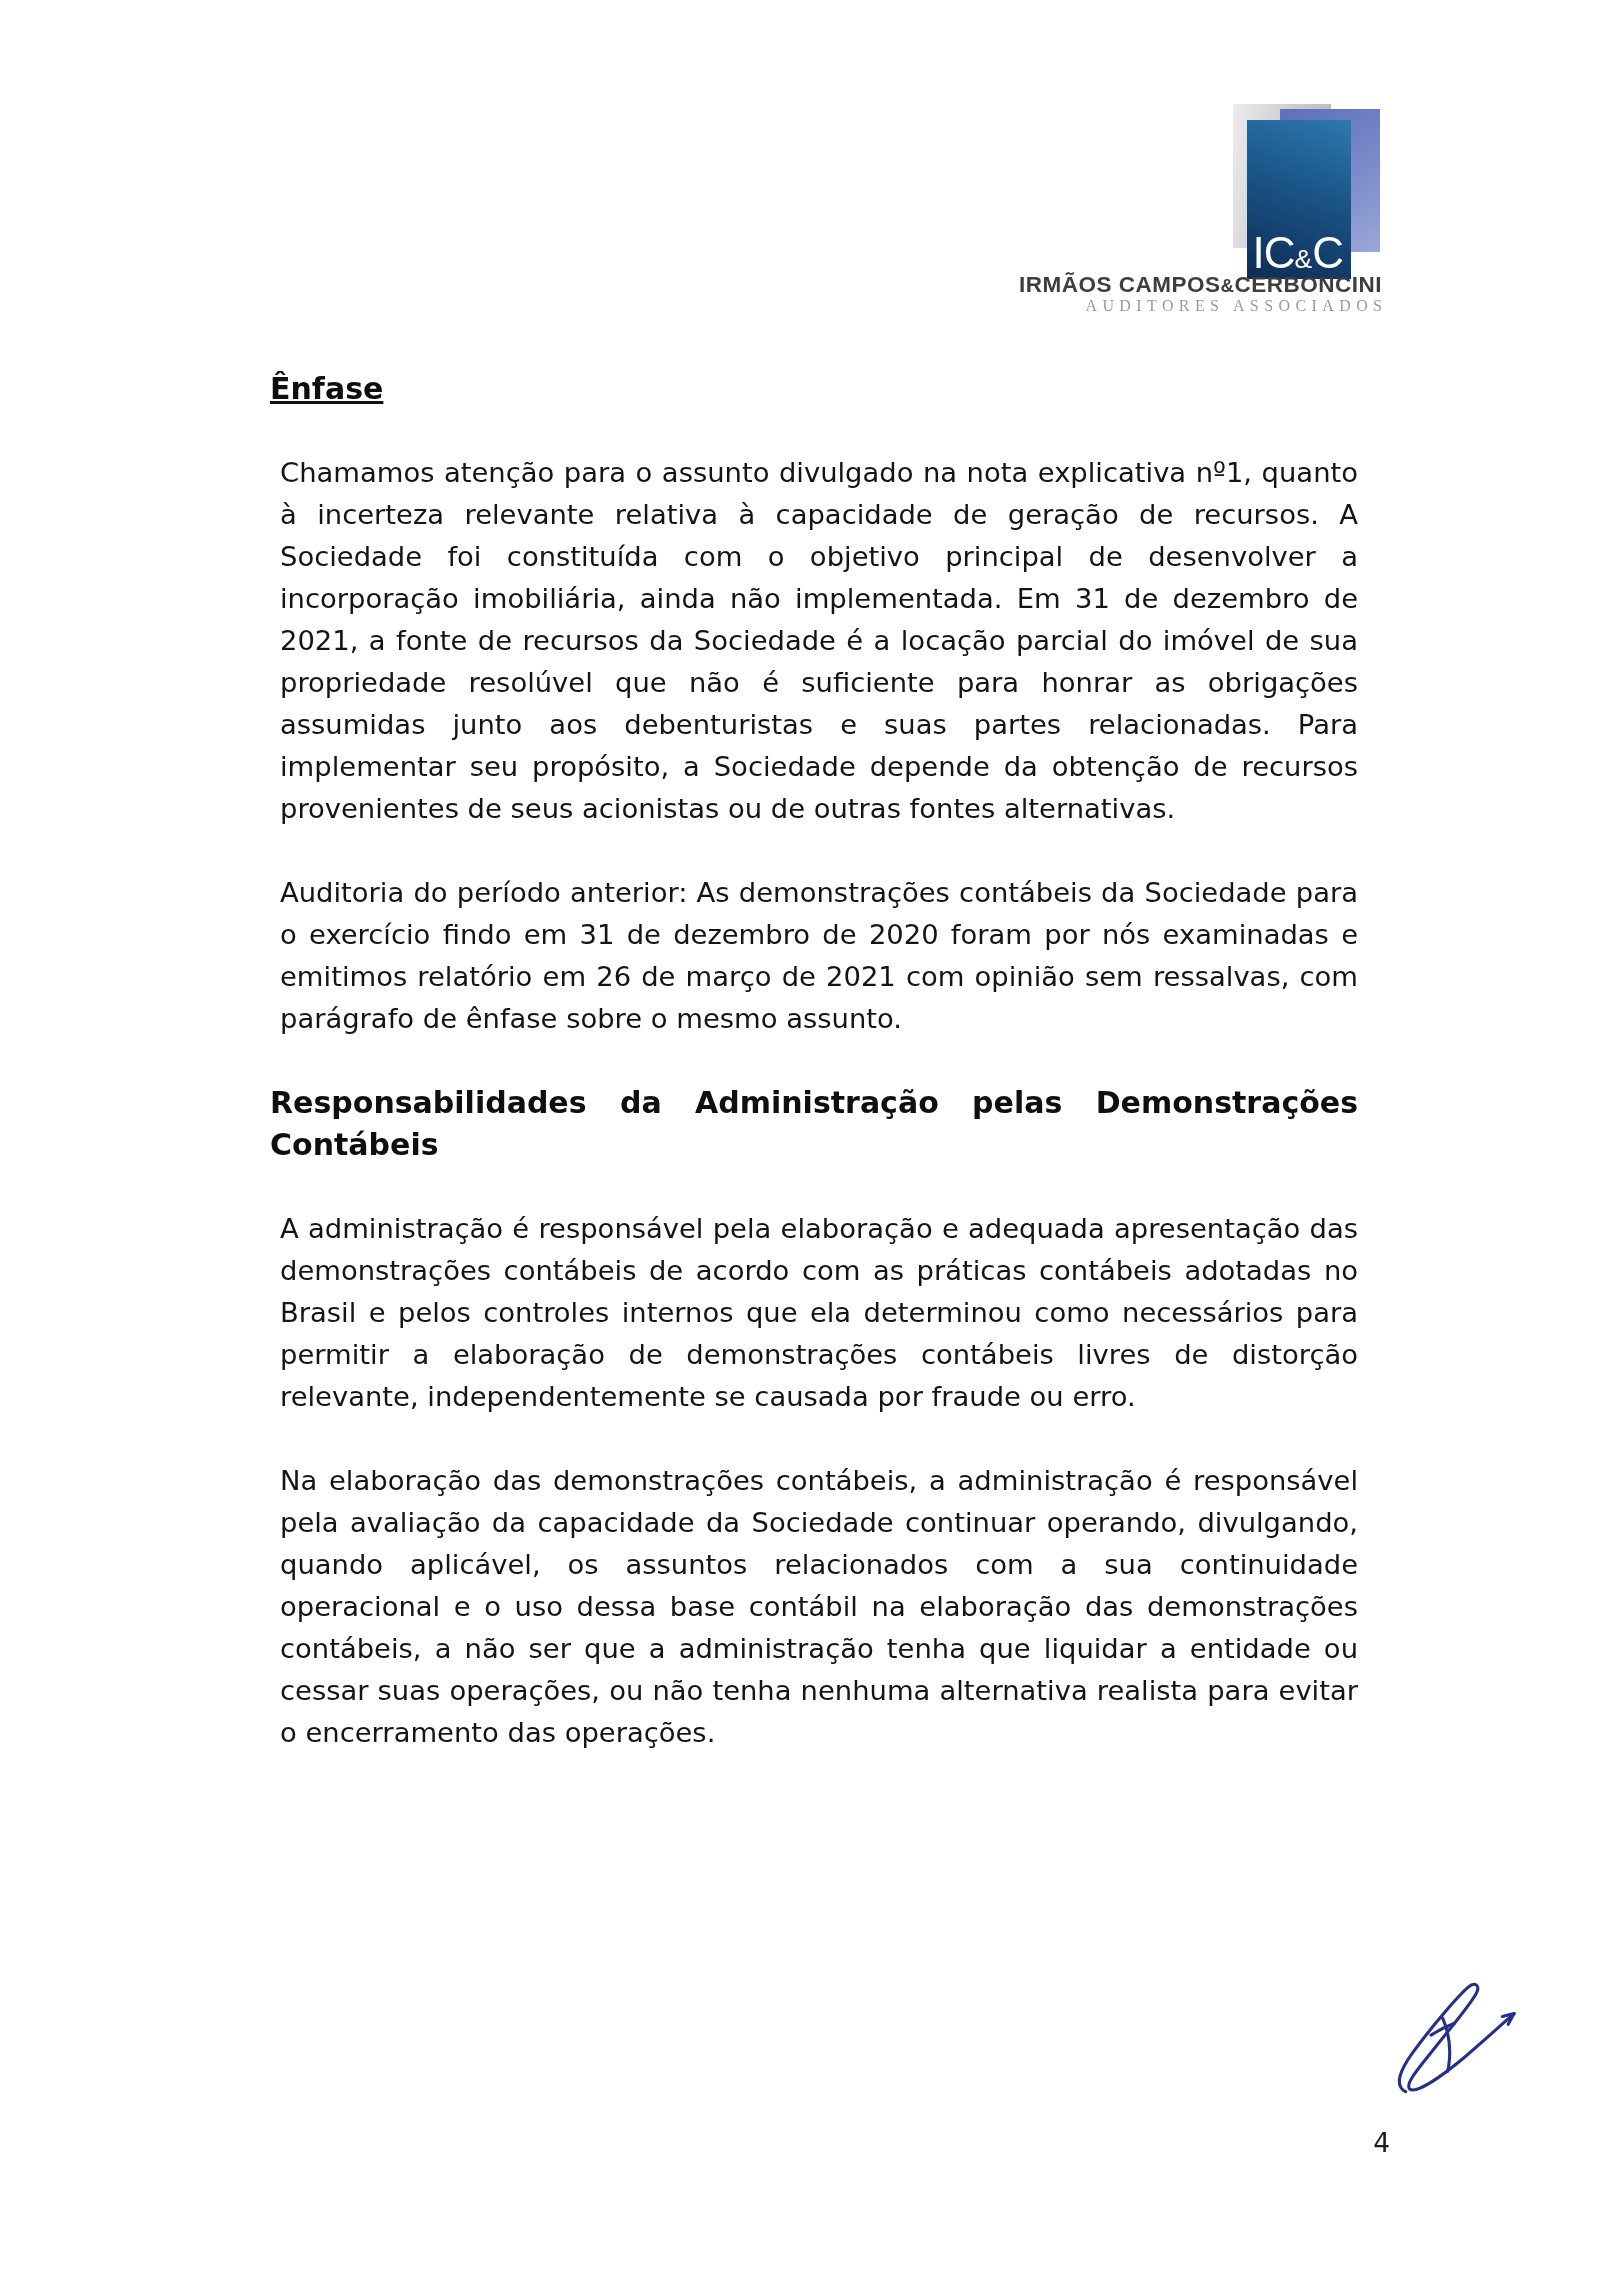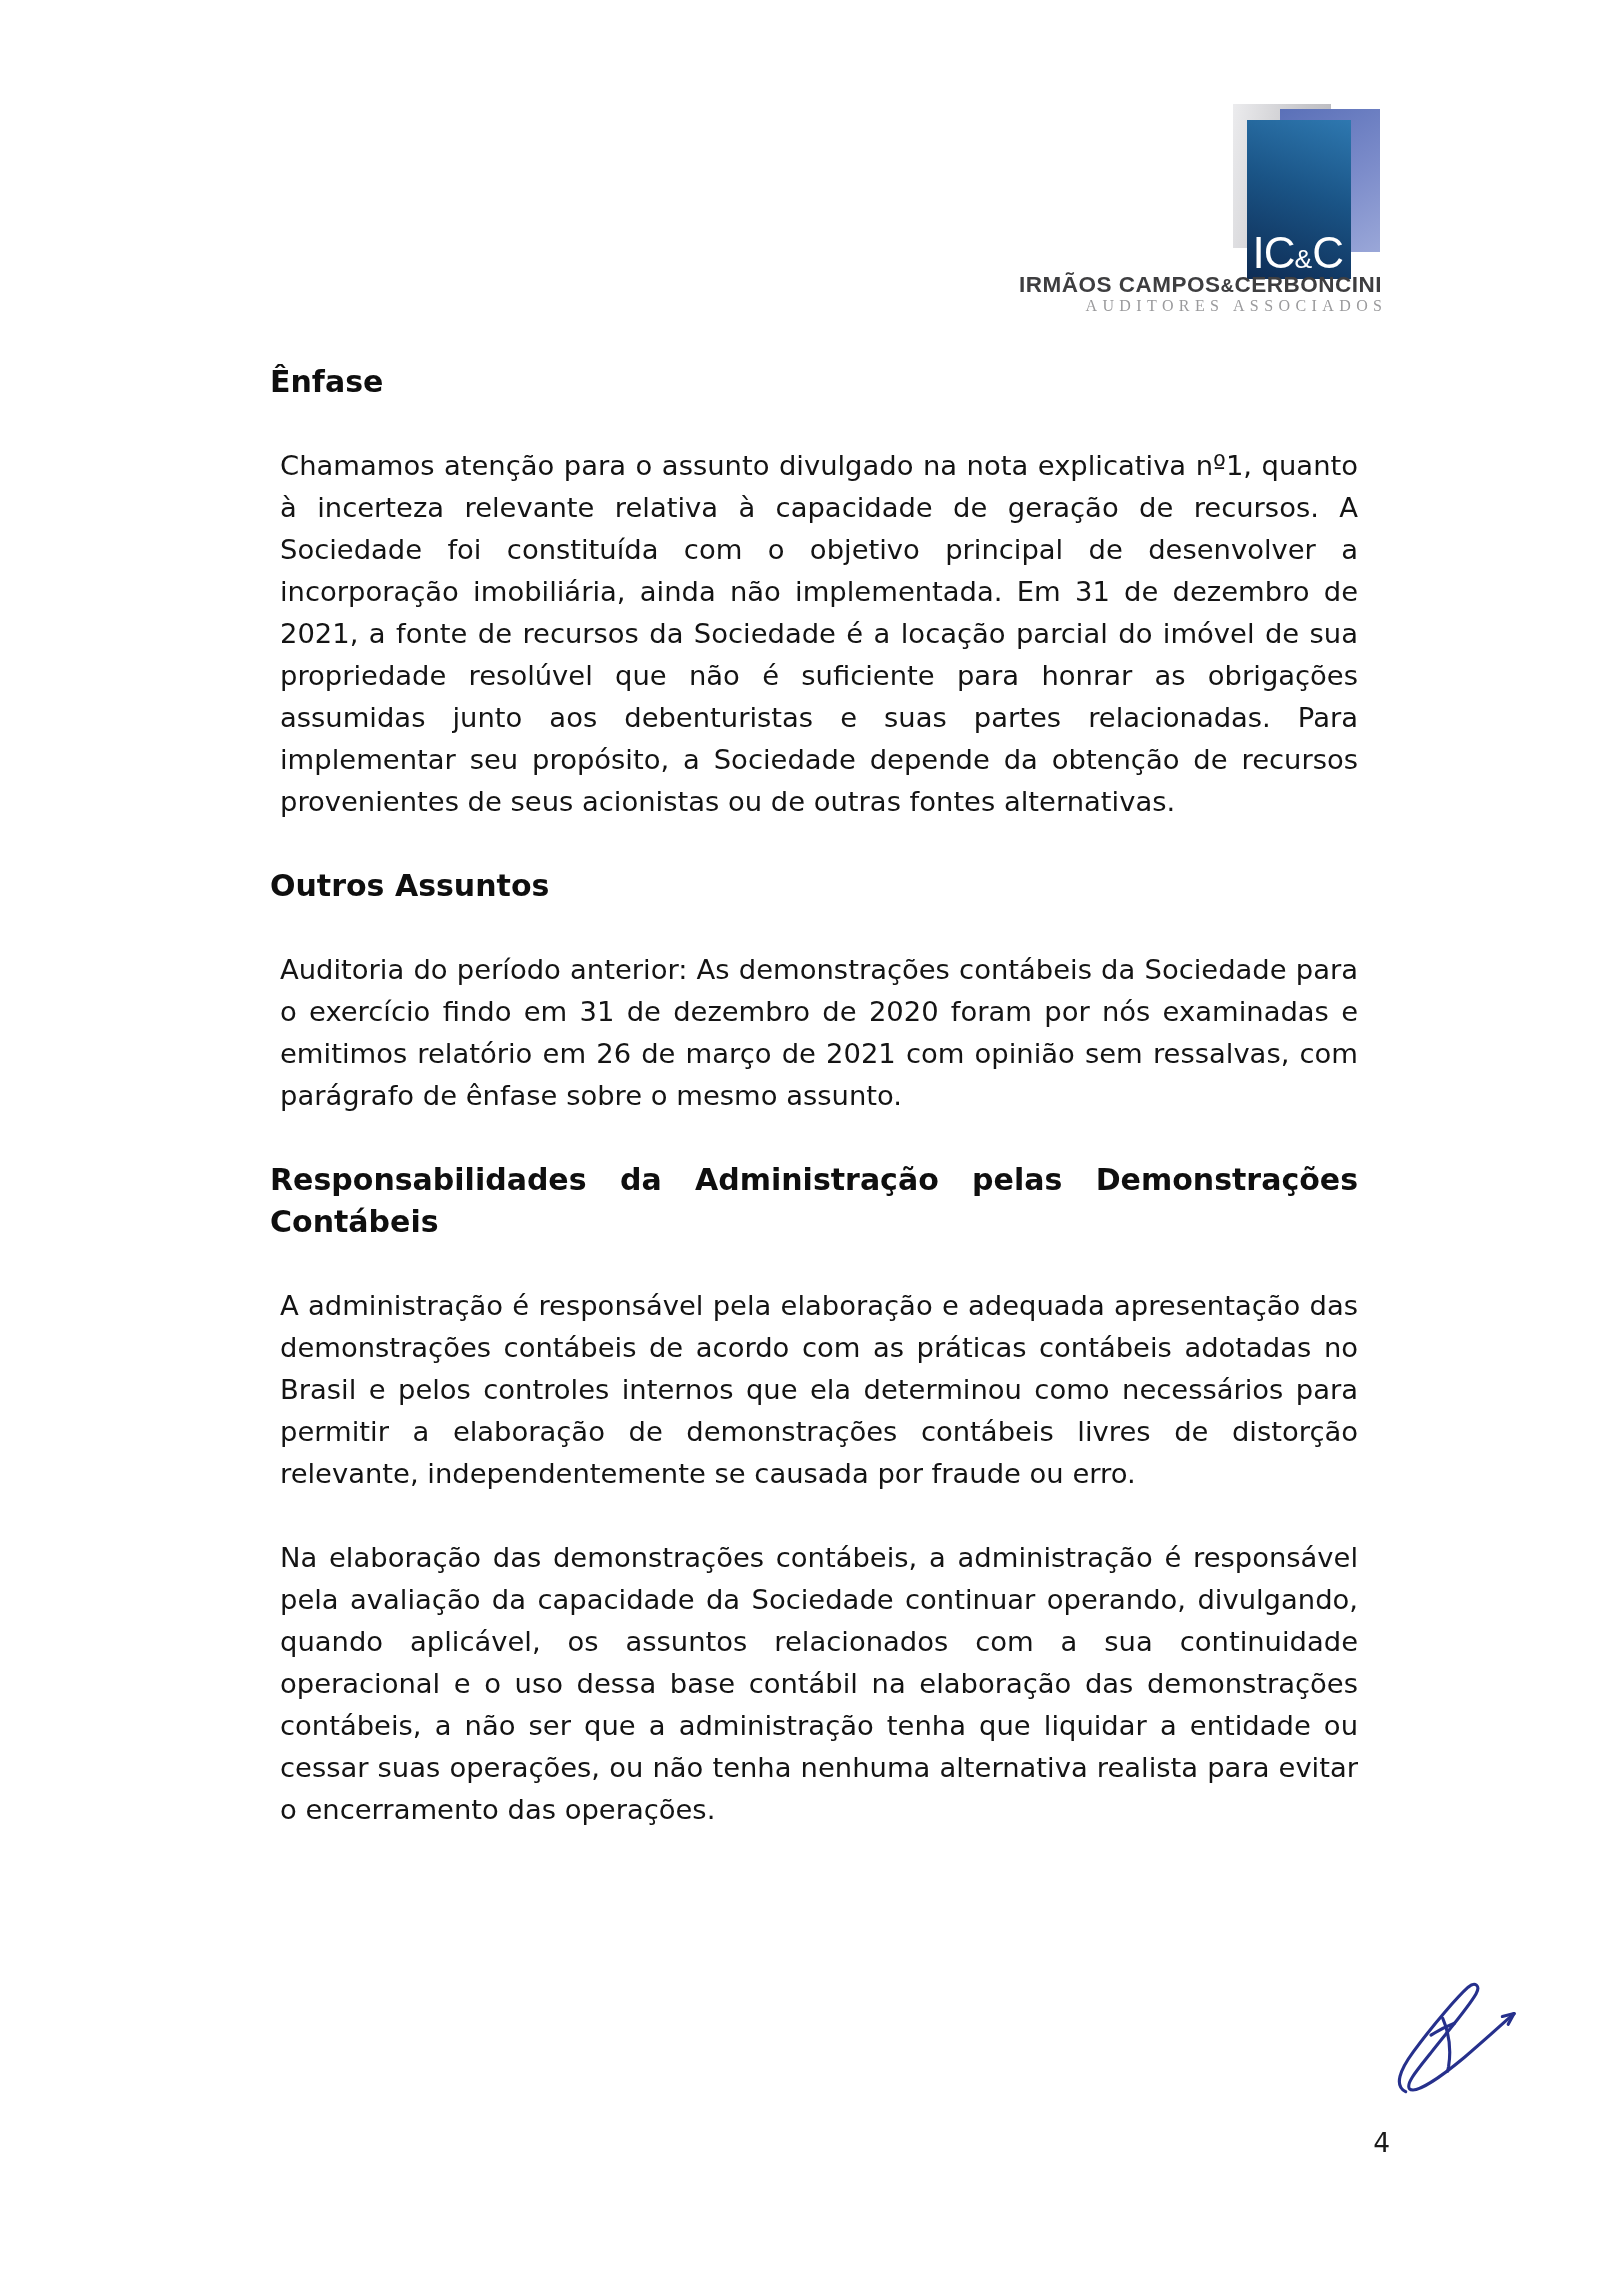--- a/index.html
+++ b/index.html
@@ -49,21 +49,21 @@
 
   
   .content {
     position: absolute; left: 270px; top: 361px; width: 1088px;
     font-size: 27.4px; line-height: 42px; text-align: justify;
   }
   .content h3 {
     font-size: 30px; line-height: 42px; font-weight: bold;
     margin: 42px 0 0 0; color: #0f0f0f; text-align: justify;
   }
-  .content h3.first { margin-top: 0; }
+  .content h3.first { margin-top: 7px; text-decoration: underline; }
   .content p { margin: 42px 0 0 10px; }
 
   
   .signature { position: absolute; left: 1390px; top: 1976px; width: 127px; height: 123px; }
   .page-number { position: absolute; top: 2127px; right: 231px; font-size: 26.5px; color: #1a1a1a; }
 </style>
 </head>
 <body>
 
 <div class="page">
@@ -76,21 +76,20 @@
         <div class="monogram"><span>IC</span><span class="amp">&amp;</span><span>C</span></div>
       </div>
     </div>
     <div class="firm-name"><span>IRMÃOS CAMPOS</span><span class="amp">&amp;</span><span>CERBONCINI</span></div>
     <div class="tagline">AUDITORES ASSOCIADOS</div>
   </div>
 
   <div class="content">
     <h3 class="first">Ênfase</h3>
     <p>Chamamos atenção para o assunto divulgado na nota explicativa nº1, quanto à incerteza relevante relativa à capacidade de geração de recursos. A Sociedade foi constituída com o objetivo principal de desenvolver a incorporação imobiliária, ainda não implementada. Em 31 de dezembro de 2021, a fonte de recursos da Sociedade é a locação parcial do imóvel de sua propriedade resolúvel que não é suficiente para honrar as obrigações assumidas junto aos debenturistas e suas partes relacionadas. Para implementar seu propósito, a Sociedade depende da obtenção de recursos provenientes de seus acionistas ou de outras fontes alternativas.</p>
-    <h3>Outros Assuntos</h3>
     <p>Auditoria do período anterior: As demonstrações contábeis da Sociedade para o exercício findo em 31 de dezembro de 2020 foram por nós examinadas e emitimos relatório em 26 de março de 2021 com opinião sem ressalvas, com parágrafo de ênfase sobre o mesmo assunto.</p>
     <h3>Responsabilidades da Administração pelas Demonstrações Contábeis</h3>
     <p>A administração é responsável pela elaboração e adequada apresentação das demonstrações contábeis de acordo com as práticas contábeis adotadas no Brasil e pelos controles internos que ela determinou como necessários para permitir a elaboração de demonstrações contábeis livres de distorção relevante, independentemente se causada por fraude ou erro.</p>
     <p>Na elaboração das demonstrações contábeis, a administração é responsável pela avaliação da capacidade da Sociedade continuar operando, divulgando, quando aplicável, os assuntos relacionados com a sua continuidade operacional e o uso dessa base contábil na elaboração das demonstrações contábeis, a não ser que a administração tenha que liquidar a entidade ou cessar suas operações, ou não tenha nenhuma alternativa realista para evitar o encerramento das operações.</p>
   </div>
 
   <svg class="signature" viewBox="0 0 130 125" fill="none" xmlns="http://www.w3.org/2000/svg">
     <g stroke="#26308c" stroke-width="3.2" stroke-linecap="round" stroke-linejoin="round" fill="none">
       <path d="M 16 118 C 4 112, 10 96, 24 77 C 46 47, 70 20, 80 11 C 87 5, 93 9, 88 18 C 80 32, 60 55, 42 78 C 26 98, 16 110, 20 115 C 26 121, 52 103, 76 83 C 98 64, 118 46, 127 38"></path>
       <path d="M 127 38 L 115 41"></path>

